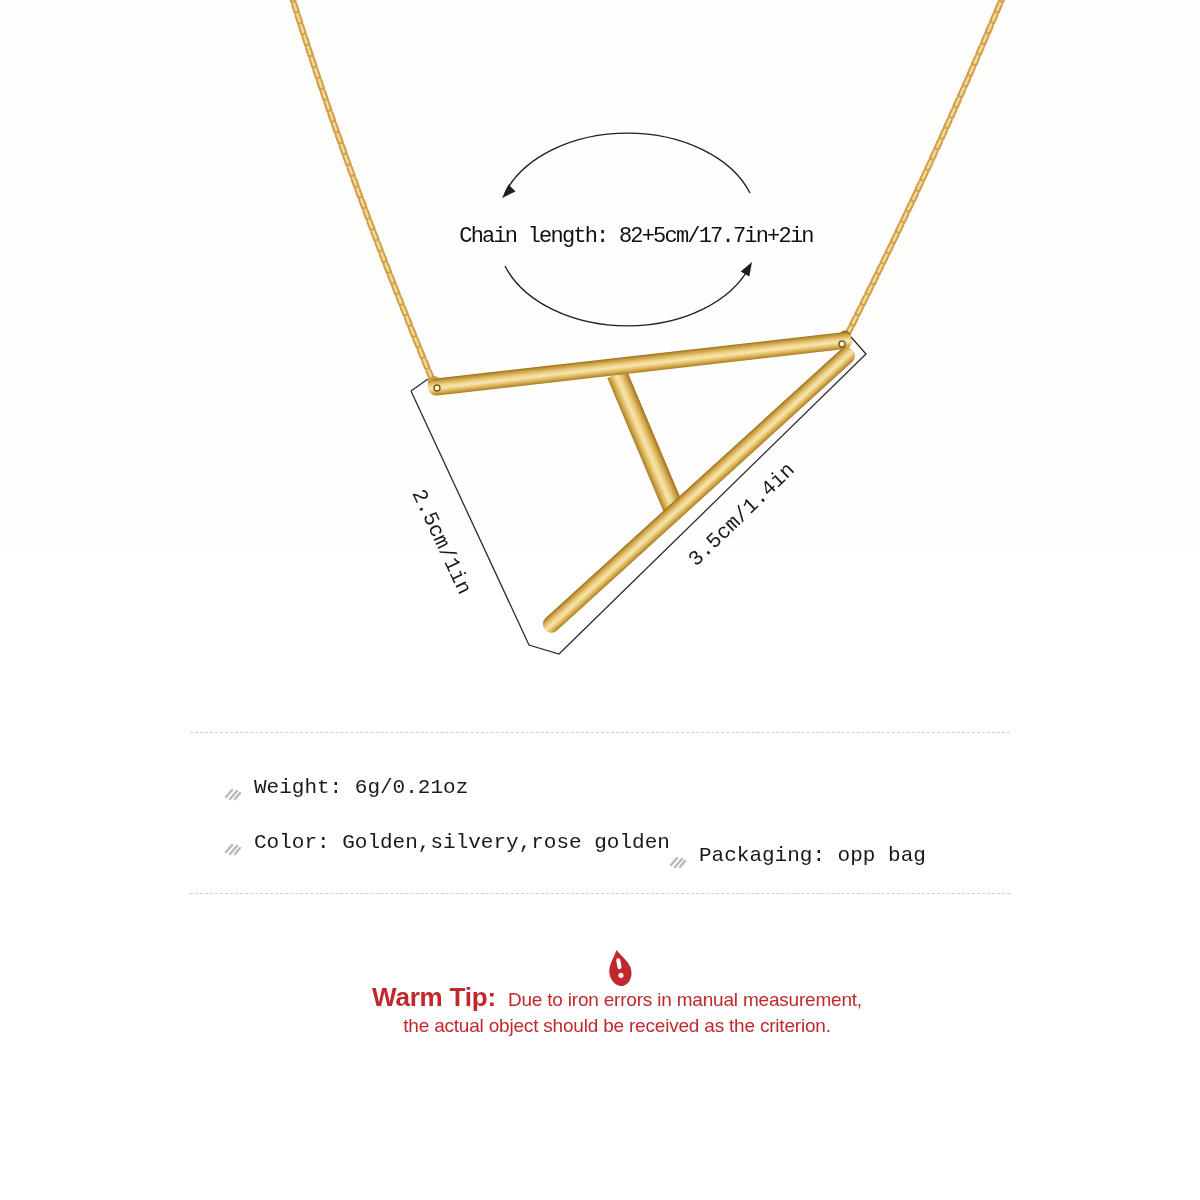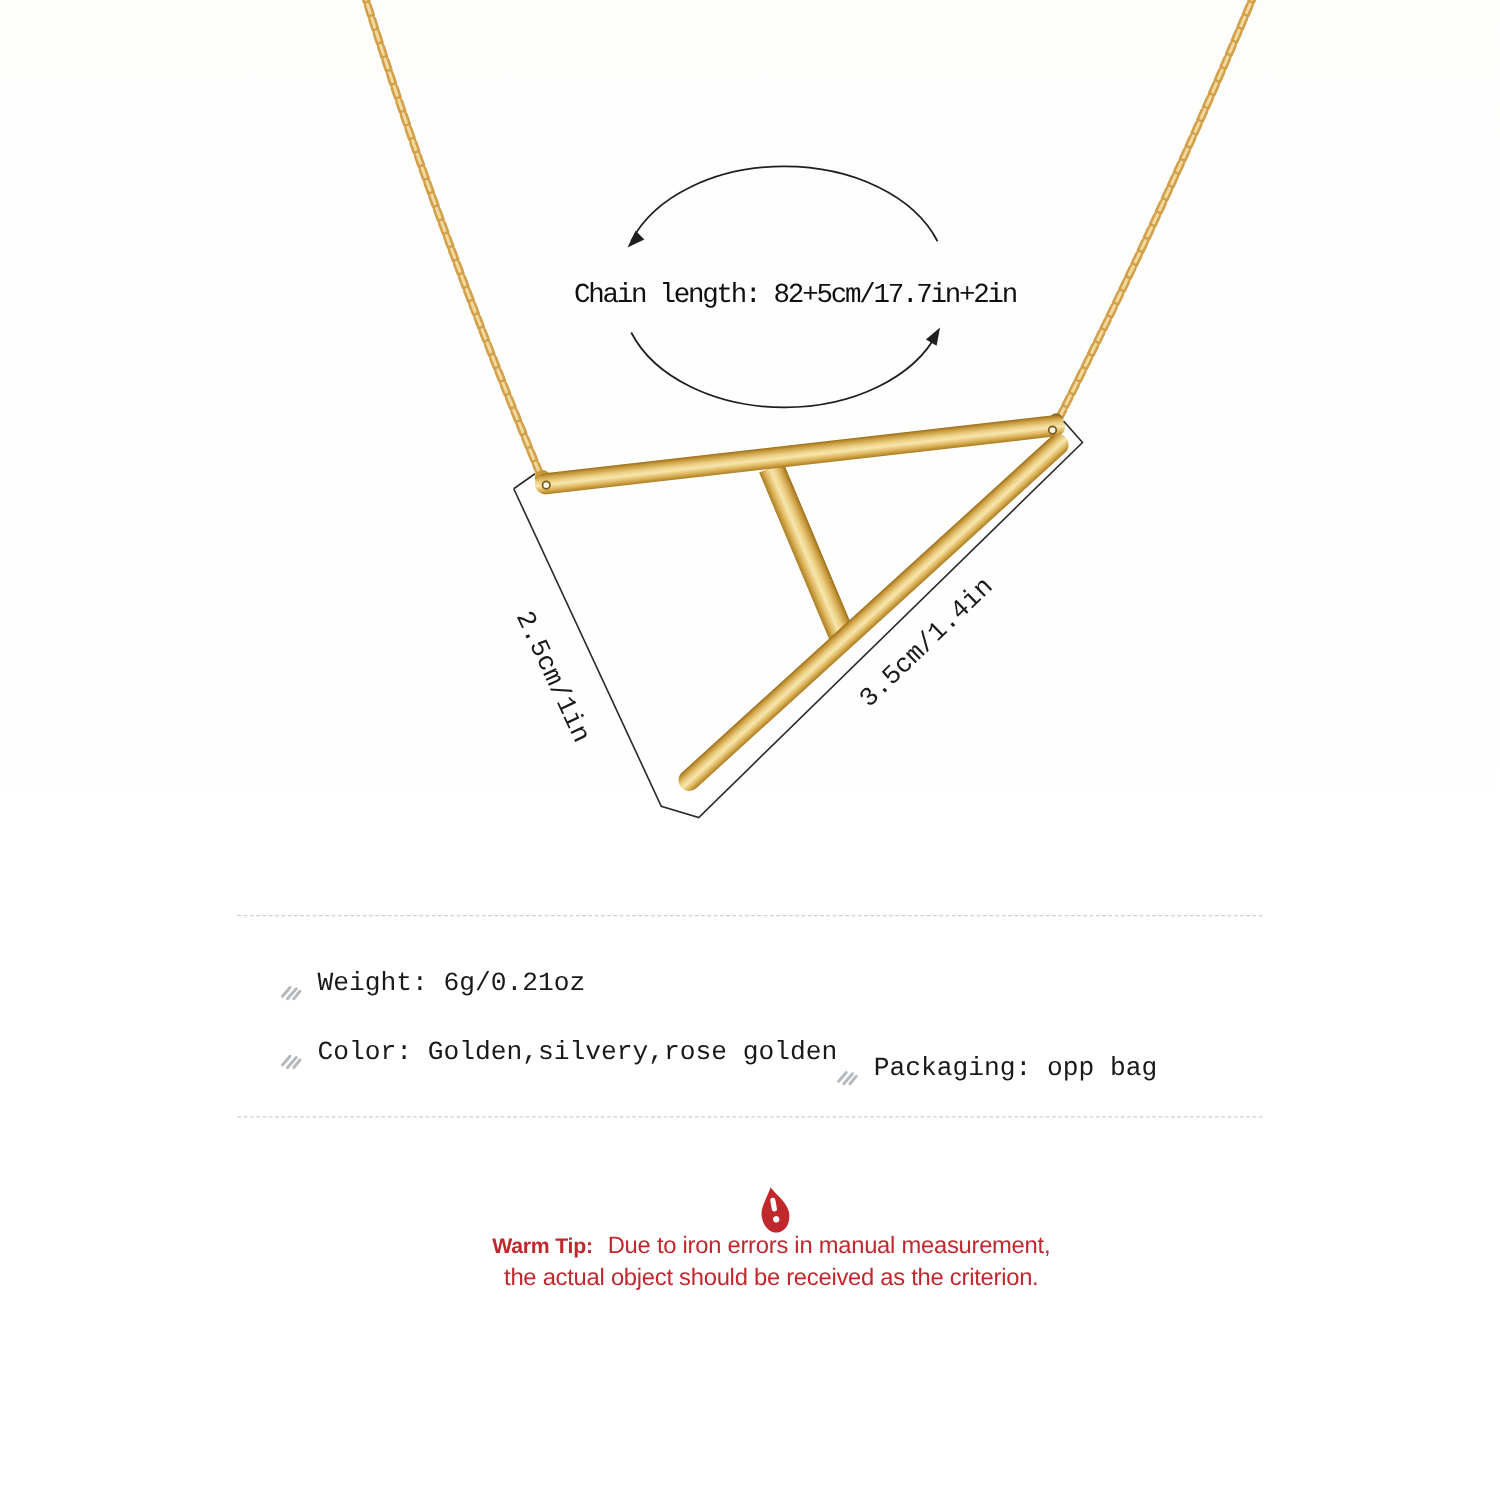--- a/index.html
+++ b/index.html
@@ -26,21 +26,21 @@
   .spec-pos-0{left:222px;top:774px;}
   .spec-pos-1{left:667px;top:774px;}
   .spec-pos-2{left:222px;top:806px;margin-top:23px;}
   .spec-pos-3{left:667px;top:842px;}
   .bullet{flex:0 0 auto;display:block;}
   .warm-tip{
     position:absolute;left:17px;top:984px;width:1200px;text-align:center;
     font-family:"Liberation Sans", sans-serif;font-size:19px;line-height:26px;
     letter-spacing:-0.2px;color:#c1282d;
   }
-  .tip-title{font-weight:bold;font-size:17px;margin-right:12px;}
+  .tip-title{font-weight:bold;font-size:26px;margin-right:12px;}
   .warn-icon{position:absolute;left:594px;top:940px;}
 </style>
 </head>
 <body>
 
 <div class="canvas">
 
   <svg class="scene" width="1200" height="1200" viewBox="0 0 1200 1200">
     <defs>
       <linearGradient id="goldv" x1="0" y1="0" x2="0" y2="1">

